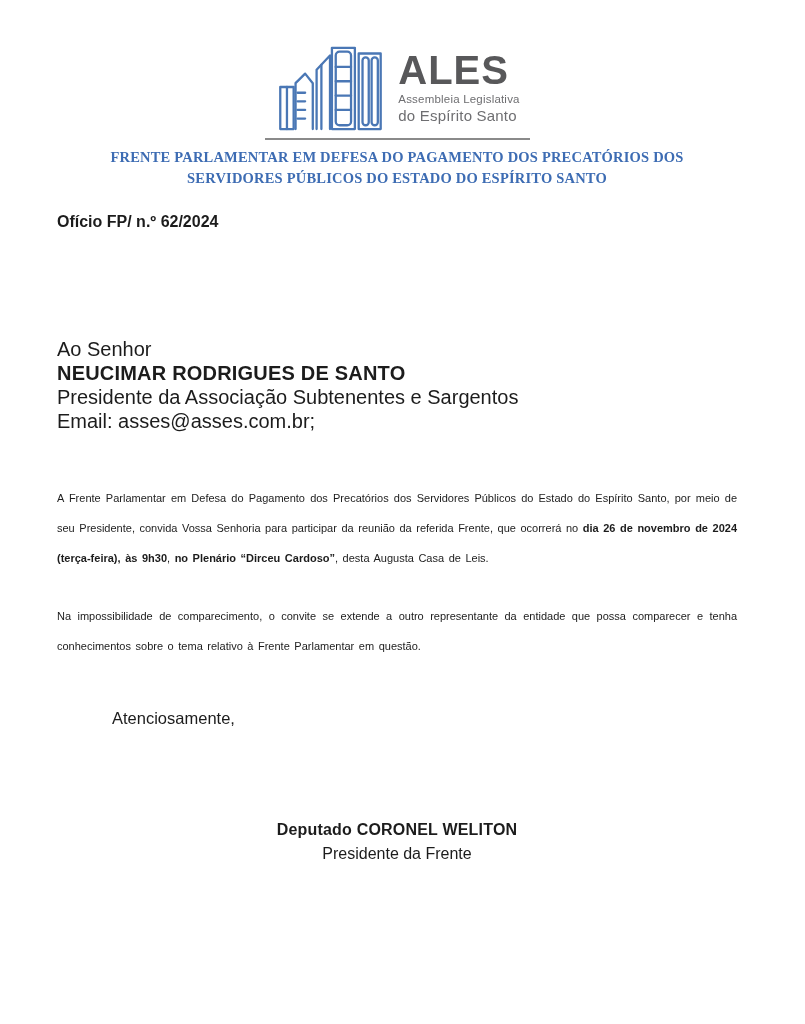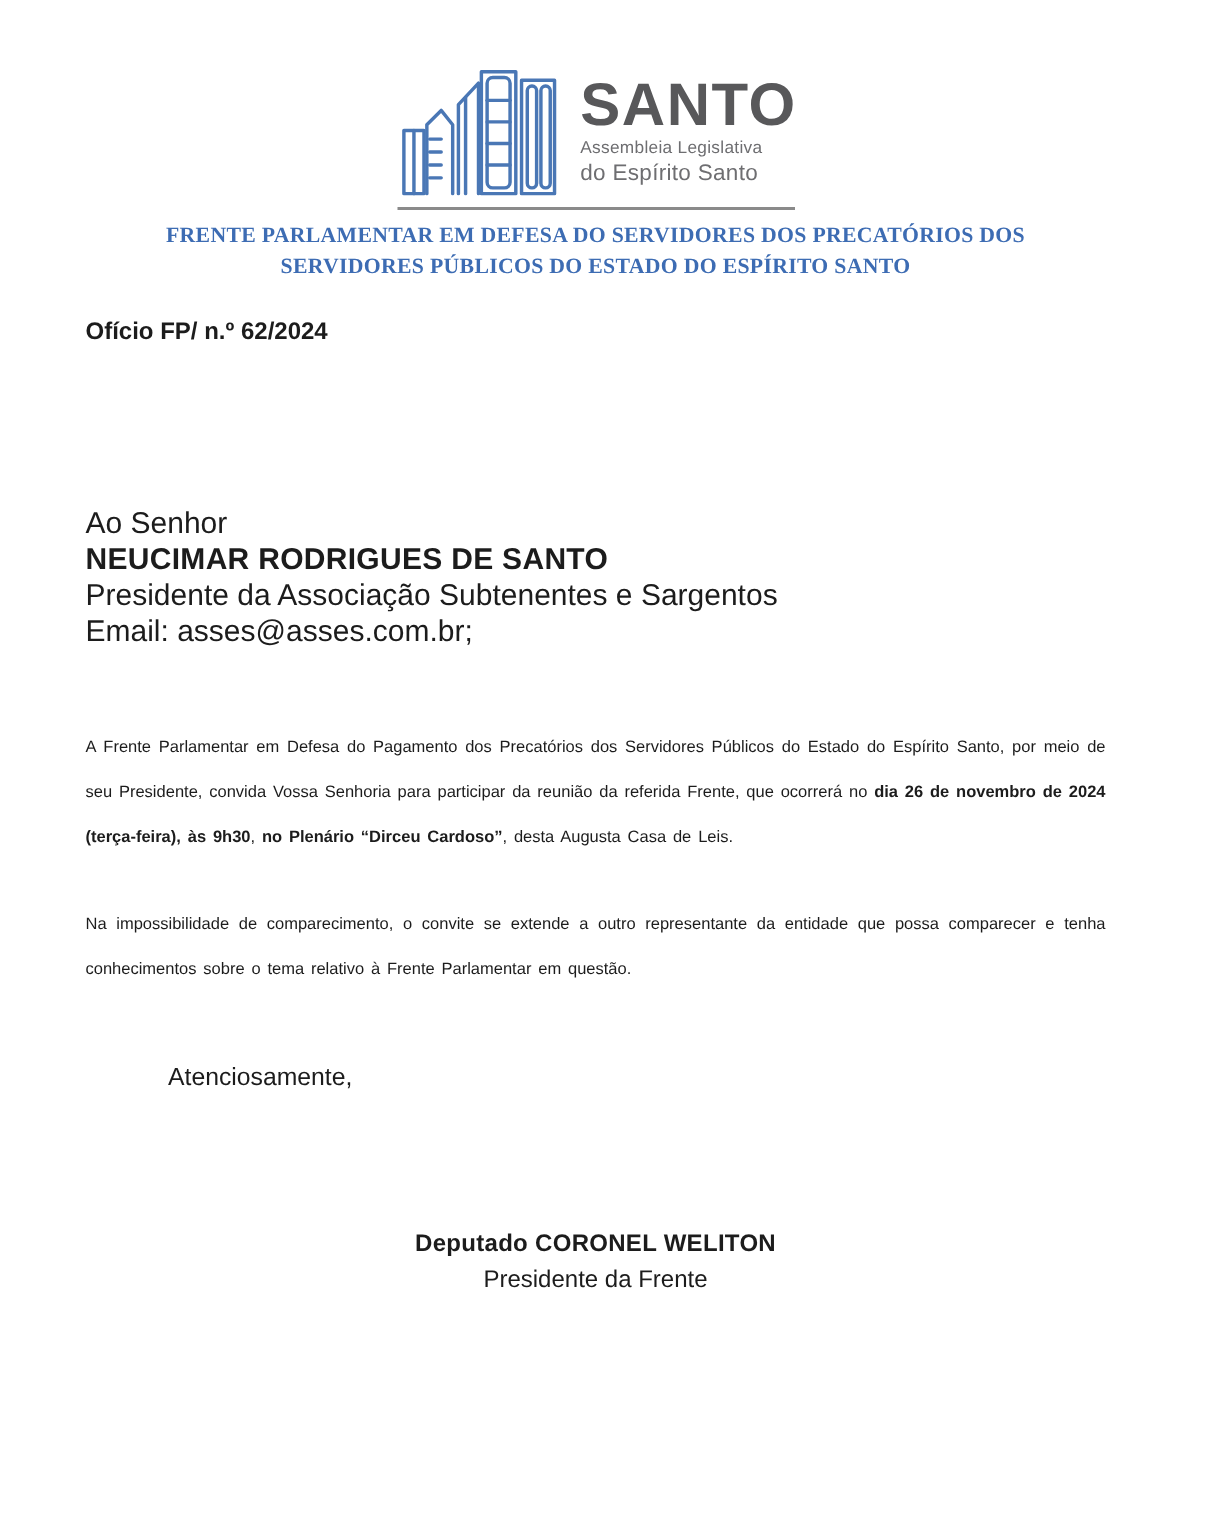--- a/index.html
+++ b/index.html
@@ -133,30 +133,30 @@
       <line x1="62" y1="25" x2="78" y2="25"></line>
       <line x1="62" y1="40" x2="78" y2="40"></line>
       <line x1="62" y1="55" x2="78" y2="55"></line>
       <line x1="62" y1="70" x2="78" y2="70"></line>
 
       <rect x="86" y="11" width="23" height="79"></rect>
       <rect x="90" y="15" width="6.5" height="71" rx="3.2"></rect>
       <rect x="99.5" y="15" width="6.5" height="71" rx="3.2"></rect>
     </svg>
     <div class="logo-textblock">
-      <div class="logo-acronym">SANTO</div>
+      <div class="logo-acronym">ALES</div>
       <div class="logo-sub1">Assembleia Legislativa</div>
       <div class="logo-sub2">do Espírito Santo</div>
     </div>
   </div>
 
   <div class="divider"></div>
 
   <div class="letter-title">
-    <div>FRENTE PARLAMENTAR EM DEFESA DO SERVIDORES DOS PRECATÓRIOS DOS</div>
+    <div>FRENTE PARLAMENTAR EM DEFESA DO PAGAMENTO DOS PRECATÓRIOS DOS</div>
     <div>SERVIDORES PÚBLICOS DO ESTADO DO ESPÍRITO SANTO</div>
   </div>
 
   <div class="ref-row">
     <span class="ref-number">Ofício FP/ n.º 62/2024</span>
   </div>
 
   <div class="recipient">
     <div>Ao Senhor</div>
     <div class="bold-line">NEUCIMAR RODRIGUES DE SANTO</div>

